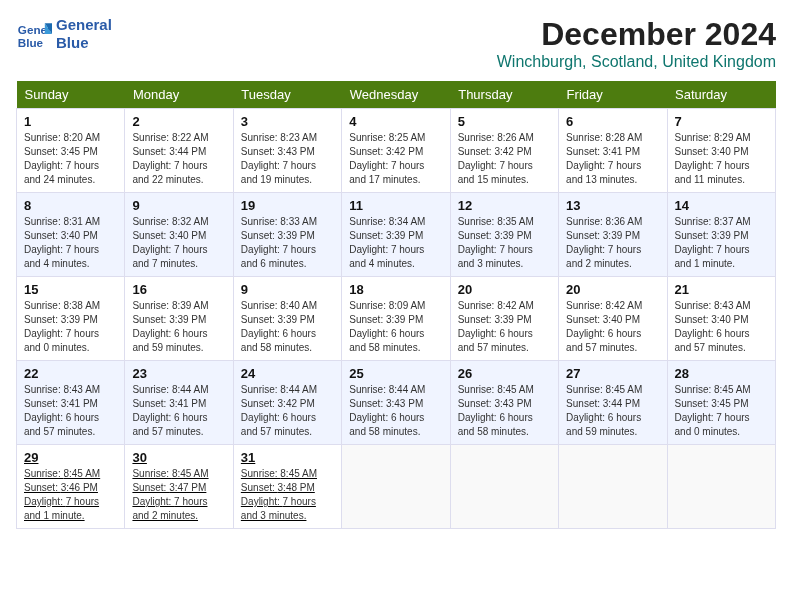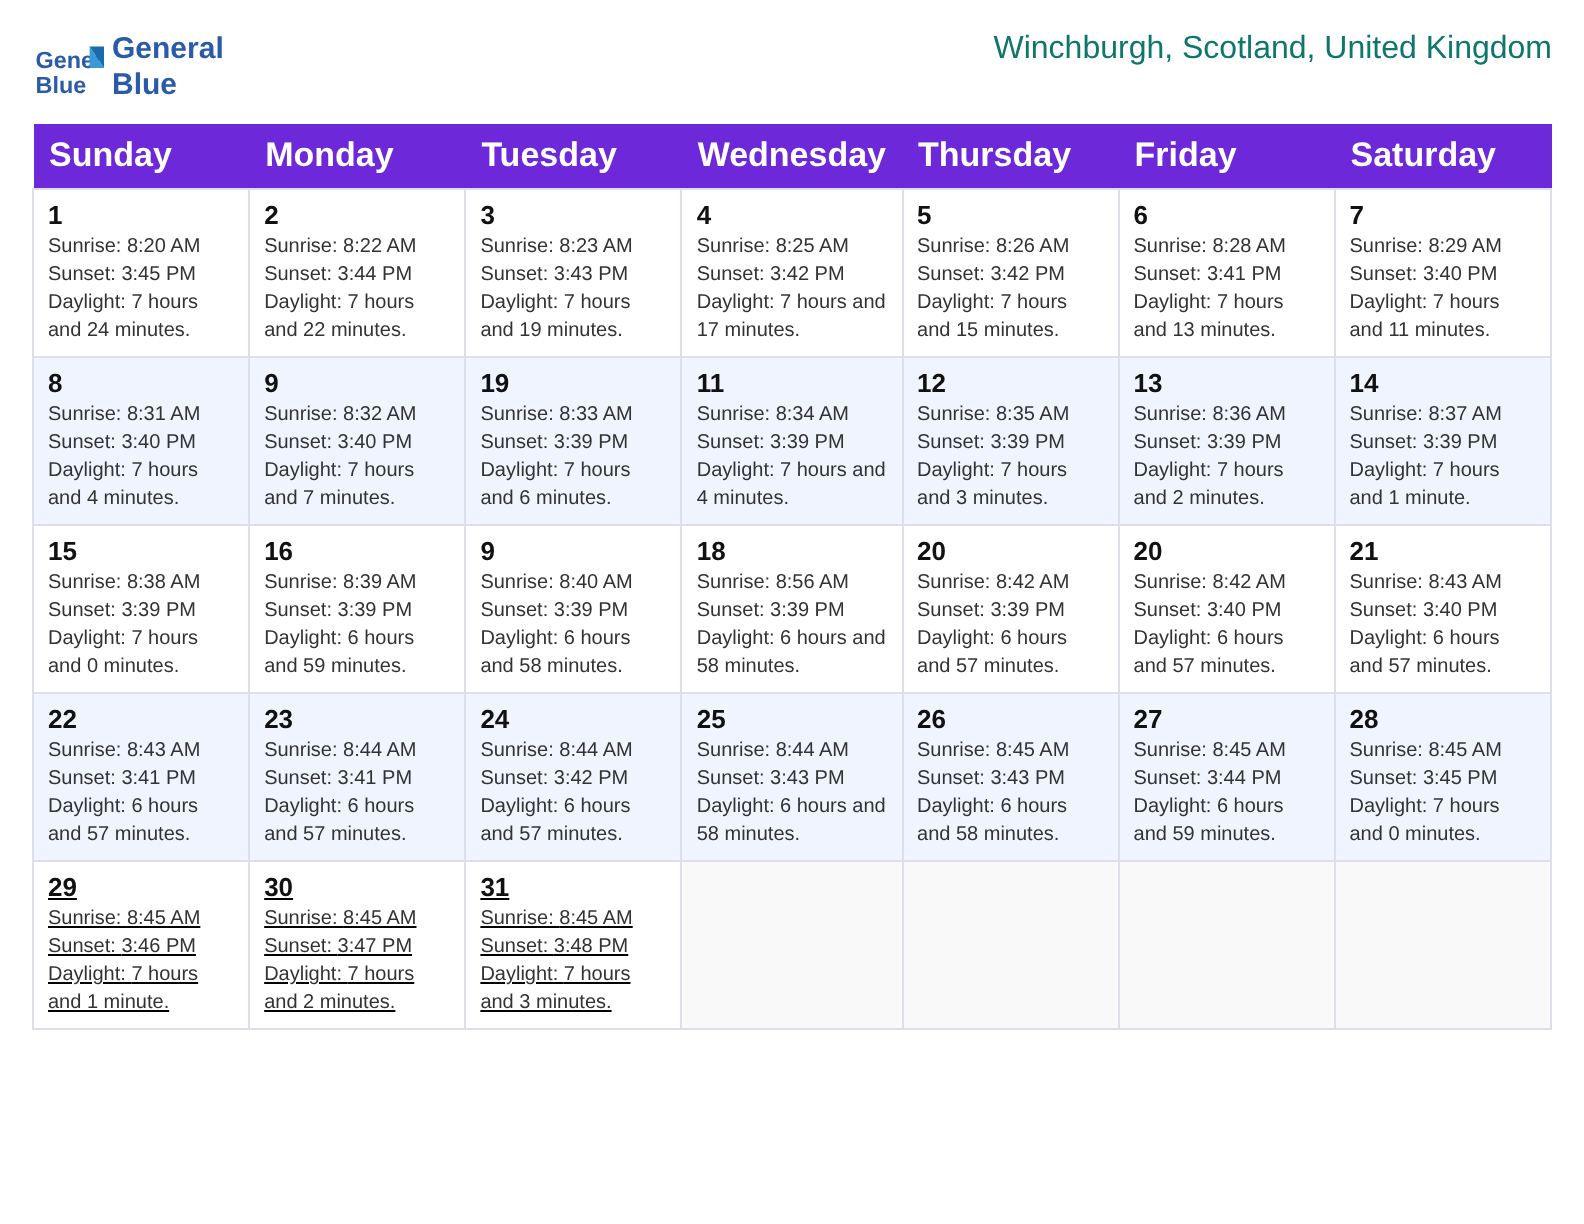--- a/index.html
+++ b/index.html
@@ -42,26 +42,26 @@
     .subtitle {
       font-size: 16px;
       color: #0f766e;
     }
     .calendar {
       width: 100%;
       border-collapse: collapse;
       font-size: 11px;
     }
     .calendar th {
-      background: #6d28d9;
+      background: #4d7c0f;
       color: #fff;
       text-align: left;
       padding: 6px 8px;
-      font-size: 17px;
-      font-weight: bold;
+      font-size: 13px;
+      font-weight: normal;
     }
     .calendar td {
       vertical-align: top;
       padding: 5px 7px;
       border: 1px solid #dde;
       width: calc(100% / 7);
       background: #fff;
       min-height: 80px;
     }
     .calendar tr:nth-child(even) td {
@@ -97,20 +97,21 @@
       <text x="2" y="34" font-size="13" font-weight="bold" fill="#2a5ba8">Blue</text>
       <polygon points="32,8 40,20 32,20" fill="#3a9ad9"></polygon>
       <polygon points="32,8 40,8 40,20" fill="#1a6ab0"></polygon>
     </svg>
     <div>
       <div class="logo-text">General</div>
       <div class="logo-text">Blue</div>
     </div>
   </div>
   <div class="title-block">
+    <div class="main-title">December 2024</div>
     <div class="subtitle">Winchburgh, Scotland, United Kingdom</div>
   </div>
 </div>
 
 <table class="calendar">
   <thead>
     <tr>
     <th>Sunday</th>
         <th>Monday</th>
         <th>Tuesday</th>
@@ -258,21 +259,21 @@
         <span class="day-num">9</span>
         <div class="day-info">
           <span>Sunrise: </span><span>8:40 AM</span><br>
           <span>Sunset: </span><span>3:39 PM</span><br>
           <span>Daylight: </span><span>6 hours and 58 minutes.</span>
         </div>
       </td>
         <td>
         <span class="day-num">18</span>
         <div class="day-info">
-          <span>Sunrise: </span><span>8:56 AM</span><br>
+          <span>Sunrise: </span><span>8:09 AM</span><br>
           <span>Sunset: </span><span>3:39 PM</span><br>
           <span>Daylight: </span><span>6 hours and 58 minutes.</span>
         </div>
       </td>
         <td>
         <span class="day-num">20</span>
         <div class="day-info">
           <span>Sunrise: </span><span>8:42 AM</span><br>
           <span>Sunset: </span><span>3:39 PM</span><br>
           <span>Daylight: </span><span>6 hours and 57 minutes.</span>

